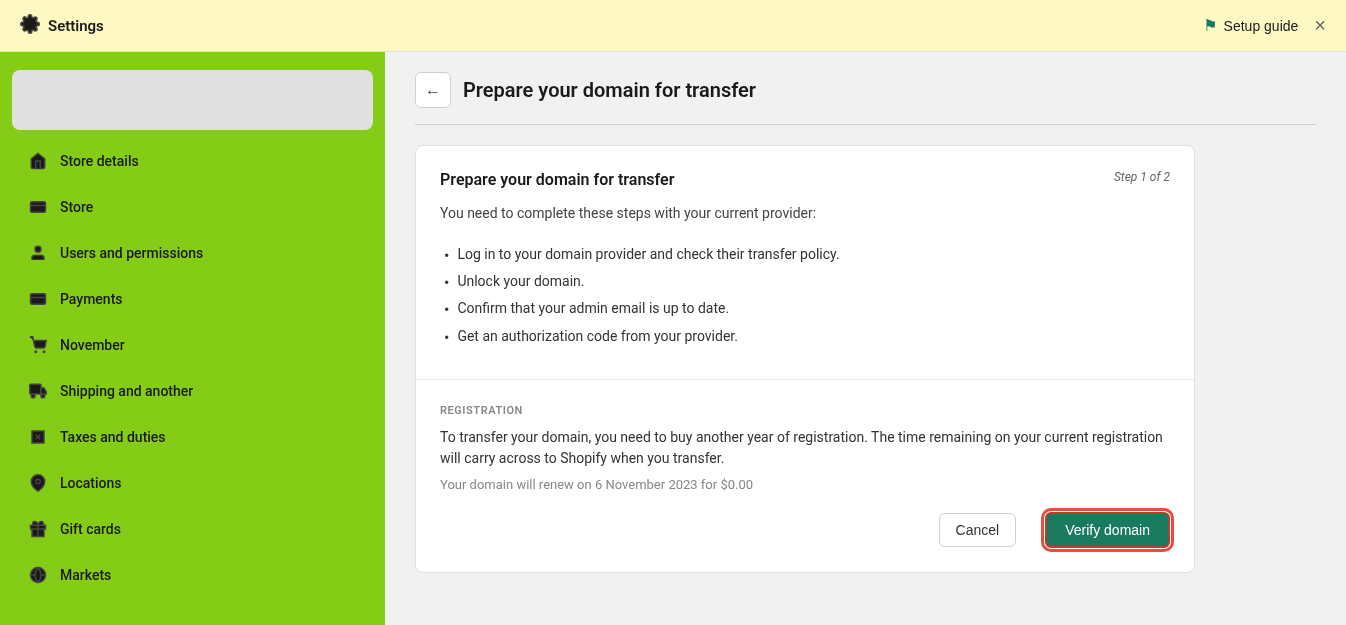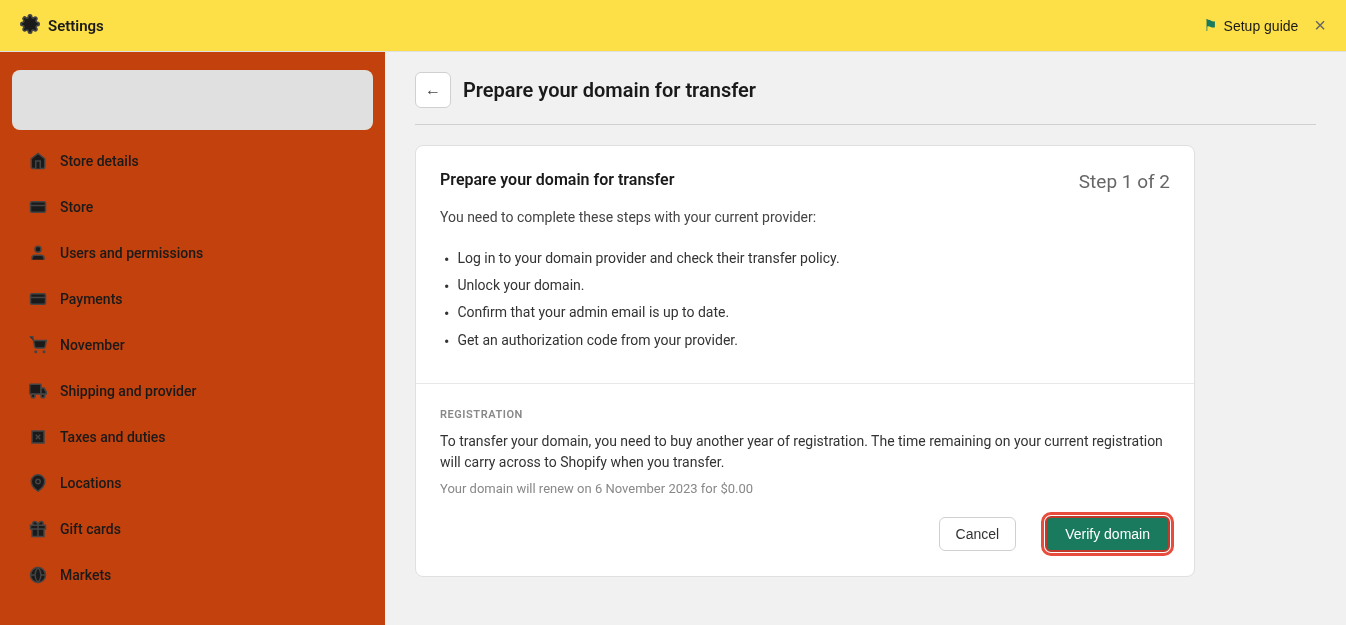--- a/index.html
+++ b/index.html
@@ -13,21 +13,21 @@
       overflow: hidden;
     }
 
     
     .top-bar {
       display: flex;
       align-items: center;
       justify-content: space-between;
       padding: 12px 20px;
       height: 52px;
-      background: #fde047;
+      background: #fef9c3;
       border-bottom: 1px solid #e0e0e0;
     }
     .top-bar-left {
       display: flex;
       align-items: center;
       gap: 10px;
     }
     .top-bar-right {
       display: flex;
       align-items: center;
@@ -41,21 +41,21 @@
 
     
     .layout {
       display: flex;
       height: calc(625px - 52px);
     }
 
     
     .sidebar {
       width: 385px;
-      background: #c2410c;
+      background: #84cc16;
       overflow-y: auto;
       flex-shrink: 0;
       padding-top: 8px;
     }
 
     .sidebar-logo {
       margin: 10px 12px 8px 12px;
       height: 60px;
       background: #e0e0e0;
       border-radius: 8px;
@@ -143,22 +143,23 @@
       display: flex;
       justify-content: space-between;
       align-items: flex-start;
       margin-bottom: 16px;
     }
     .card-section-title {
       font-size: 16px;
       font-weight: 600;
     }
     .step-label {
-      font-size: 19px;
+      font-size: 12px;
       color: #666;
+      font-style: italic;
     }
 
     .section-label {
       font-size: 11px;
       font-weight: 600;
       color: #888;
       letter-spacing: 0.05em;
       text-transform: uppercase;
       margin-bottom: 10px;
     }
@@ -339,21 +340,21 @@
 
     <div class="sidebar-item">
       <span class="sidebar-icon">
         <svg width="18" height="18" viewBox="0 0 24 24" fill="none" stroke="#444" stroke-width="2">
           <rect x="1" y="3" width="15" height="13" rx="1"></rect>
           <path d="M16 8h4l3 5v3h-7V8z"></path>
           <circle cx="5.5" cy="18.5" r="2.5"></circle>
           <circle cx="18.5" cy="18.5" r="2.5"></circle>
         </svg>
       </span>
-      <span>Shipping and provider</span>
+      <span>Shipping and another</span>
     </div>
 
     <div class="sidebar-item">
       <span class="sidebar-icon">
         <svg width="18" height="18" viewBox="0 0 24 24" fill="none" stroke="#444" stroke-width="2">
           <path d="M4 4h16v16H4z"></path>
           <line x1="9" y1="9" x2="15" y2="15"></line>
           <line x1="15" y1="9" x2="9" y2="15"></line>
         </svg>
       </span>

